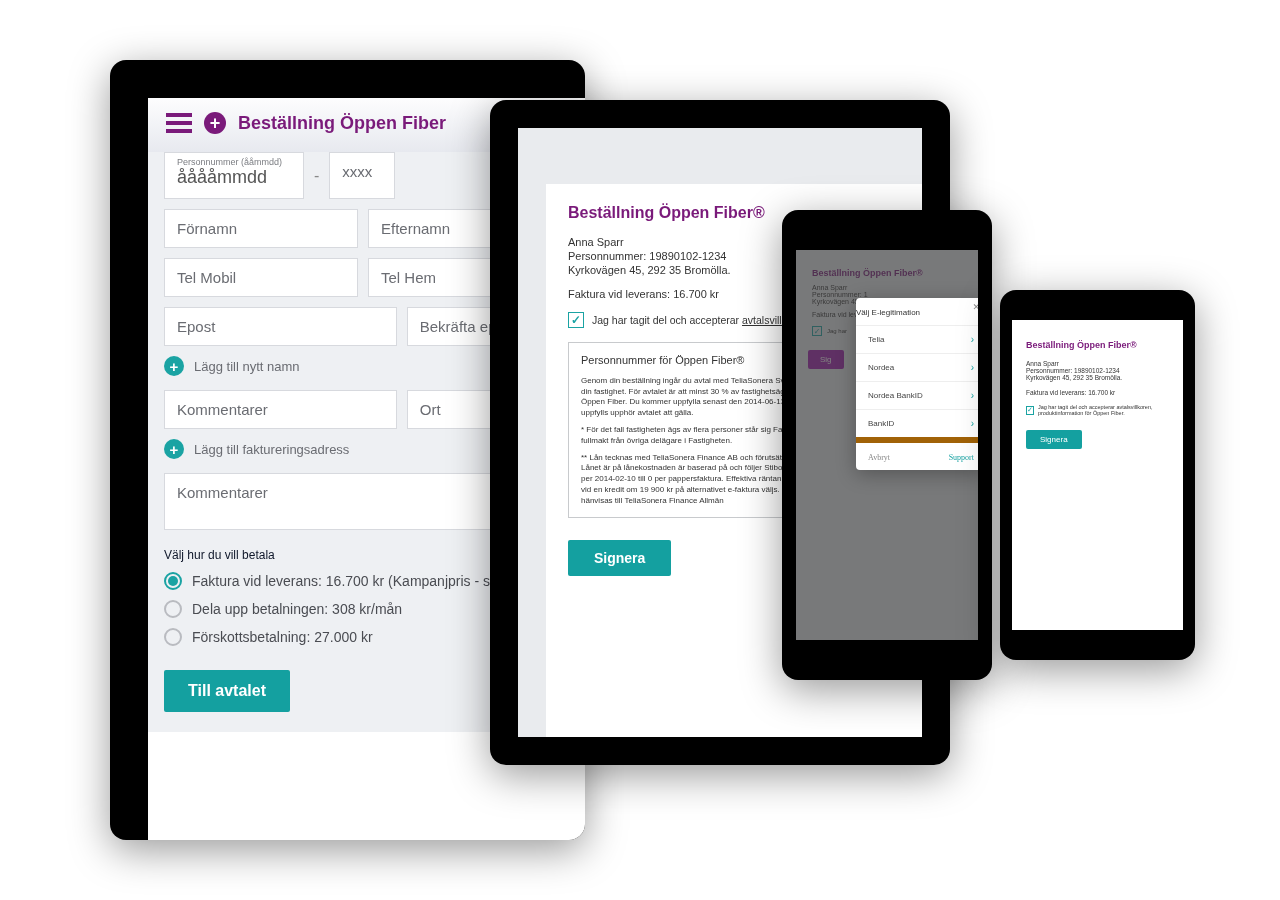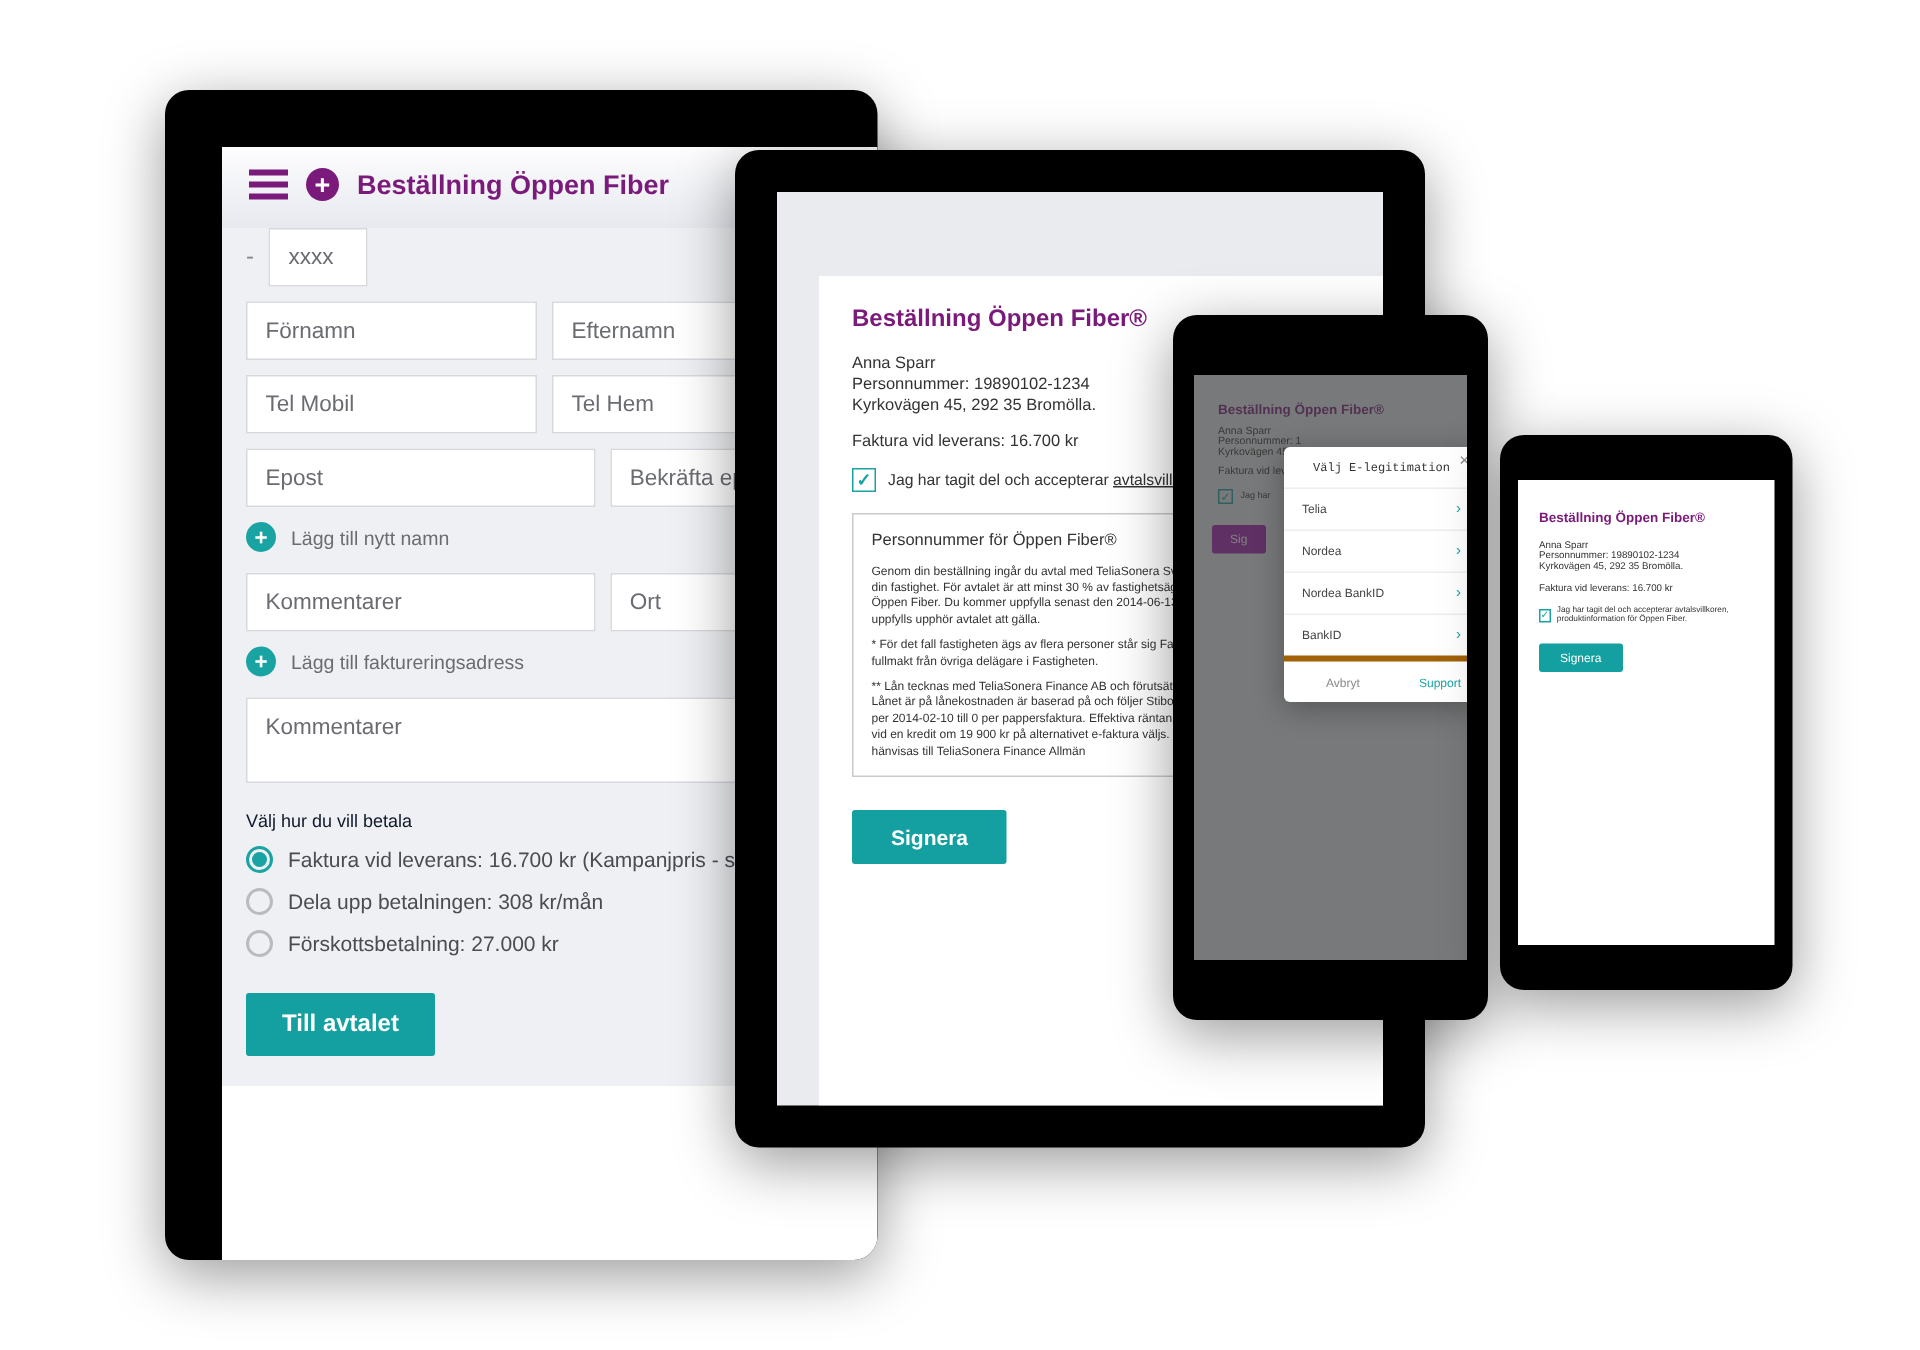--- a/index.html
+++ b/index.html
@@ -82,24 +82,24 @@
   #d3 .device-inner { left:14px; top:40px; right:14px; bottom:40px; background:#e9ebee;}
   #d3 .phonebg { position:absolute; inset:0; }
   #d3 .ph-title{color:#7a1a7a;font-size:9px;font-weight:700;padding:18px 16px 6px 16px;}
   #d3 .ph-line{font-size:7px;color:#333;padding:0 16px;}
   #d3 .ph-agree{display:flex;align-items:center;gap:5px;font-size:6px;color:#333;padding:8px 16px;}
   #d3 .ph-check{width:10px;height:10px;border:1px solid #1aa3a3;color:#1aa3a3;font-size:8px;display:flex;align-items:center;justify-content:center;}
   #d3 .ph-btn{margin:6px 12px;background:#a21caf;color:#fff;font-size:8px;padding:5px 12px;border:none;border-radius:2px;text-align:right;}
   #d3 .overlay{position:absolute;inset:0;background:rgba(60,60,60,.65);}
   #d3 .popup{position:absolute;left:60px;top:48px;width:130px;background:#fff;border-radius:4px;box-shadow:0 4px 20px rgba(0,0,0,.3);padding:10px 0 8px 0;}
   #d3 .popup .close{position:absolute;right:6px;top:4px;font-size:9px;color:#888;cursor:pointer;}
-  #d3 .popup .pp-title{text-align:center;font-size:8px;color:#333;margin-bottom:8px;font-family:Liberation Mono, monospace;}
+  #d3 .popup .pp-title{text-align:left;font-size:8px;color:#333;margin-bottom:8px;}
   #d3 .popup .pp-item{display:flex;justify-content:space-between;align-items:center;padding:8px 12px;border-top:1px solid #eee;font-size:8px;color:#444;cursor:pointer;text-align:center;}
   #d3 .popup .pp-item .chev{color:#1aa3a3;font-size:10px;}
-  #d3 .popup .pp-footer{display:flex;justify-content:space-between;padding:10px 12px 0 28px;border-top:4px solid #a16207;font-size:8px;}
+  #d3 .popup .pp-footer{display:flex;justify-content:space-between;padding:10px 12px 0 12px;border-top:6px solid #a16207;font-size:8px;font-family:Liberation Serif, serif;}
   #d3 .popup .pp-footer .cancel{color:#888;}
   #d3 .popup .pp-footer .support{color:#1aa3a3;}
 
   
   #d4 { left: 1000px; top: 290px; width: 195px; height: 370px; }
   #d4 .device-inner{left:12px;top:30px;right:12px;bottom:30px;background:#fff;}
   #d4 .p4{padding:20px 14px;}
   #d4 .p4-title{color:#7a1a7a;font-size:9px;font-weight:700;margin-bottom:10px;}
   #d4 .p4-line{font-size:6.5px;color:#333;}
   #d4 .p4-strong{font-size:6.5px;color:#333;margin:8px 0;}
@@ -117,20 +117,24 @@
         <div class="hamburger">
             <span></span>
             <span></span>
             <span></span>
           </div>
         <div class="plus-badge">+</div>
         <div class="d1-title">Beställning Öppen Fiber</div>
       </div>
       <div class="d1-body">
         <div class="input-row">
+          <div class="input wlabel" style="flex:0 0 140px">
+            <span class="input-label">Personnummer (ååmmdd)</span>
+            <span class="input-val">ååååmmdd</span>
+          </div>
           <span class="dash">-</span>
           <div class="input" style="flex:0 0 66px">xxxx</div>
         </div>
         <div class="input-row">
           <div class="input">Förnamn</div>
           <div class="input">Efternamn</div>
         </div>
         <div class="input-row">
           <div class="input">Tel Mobil</div>
           <div class="input">Tel Hem</div>

